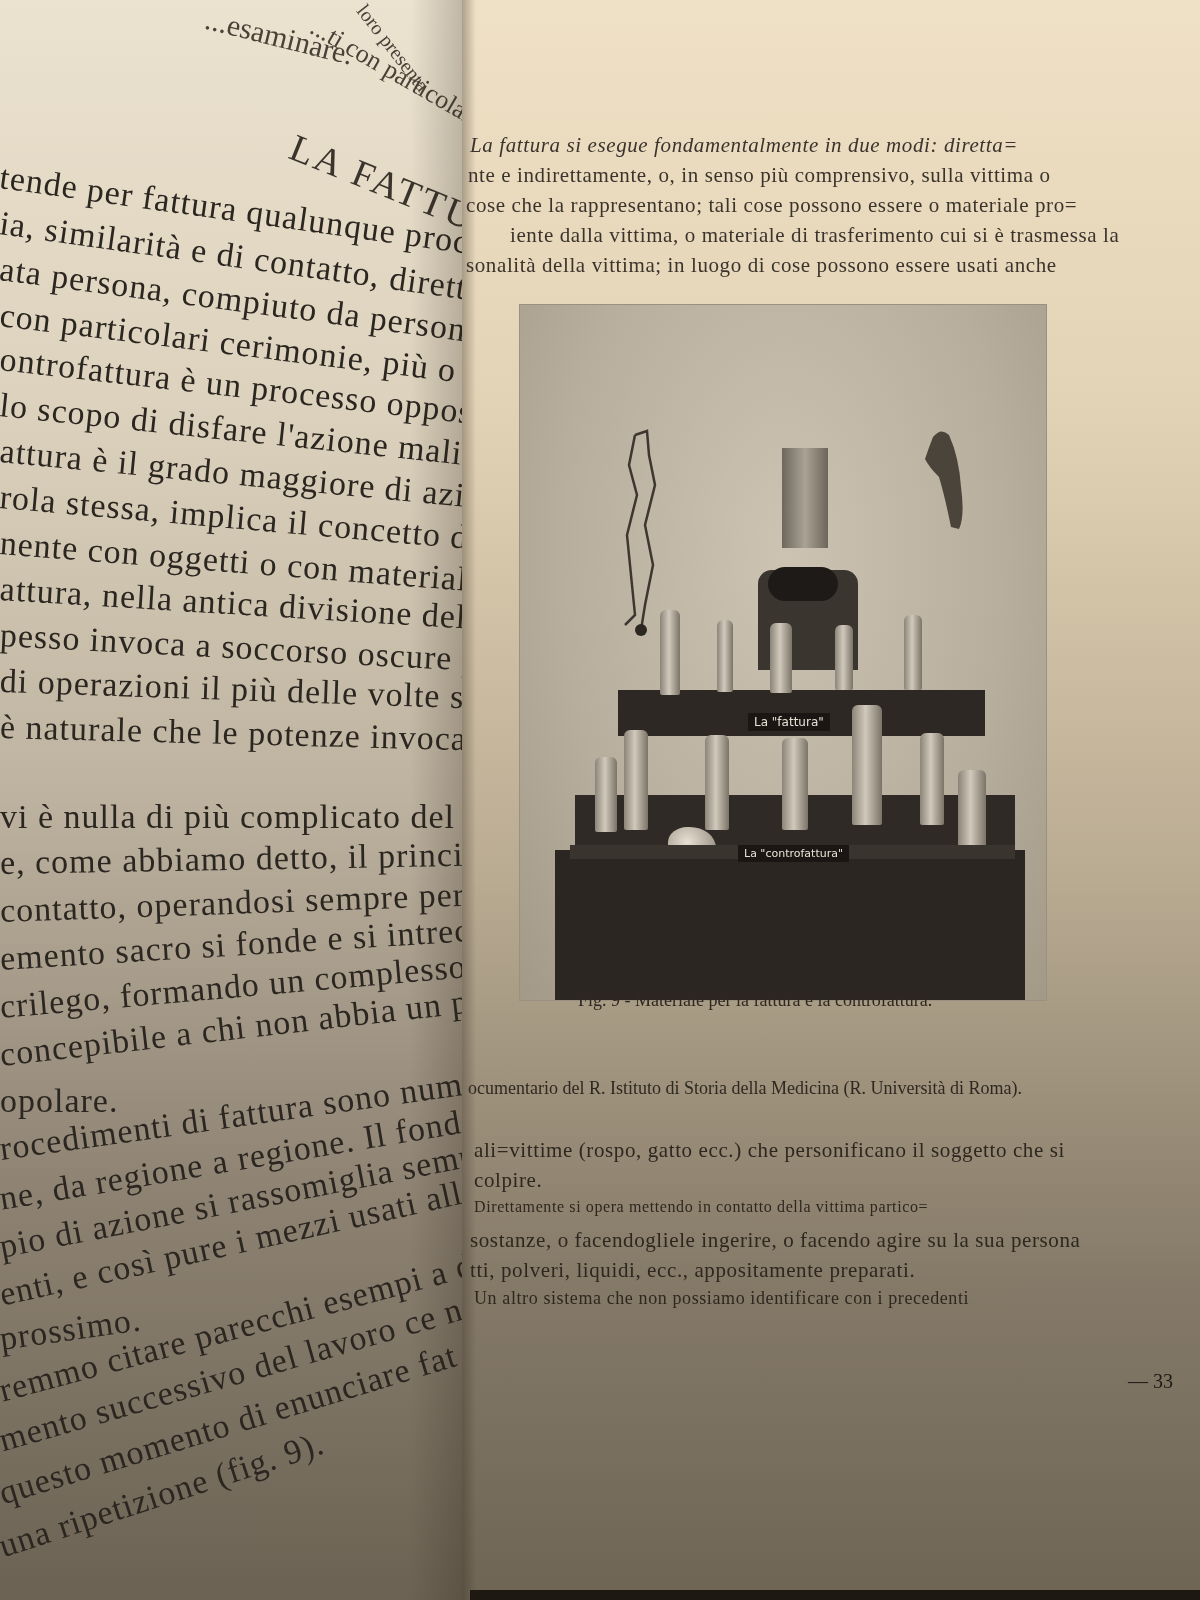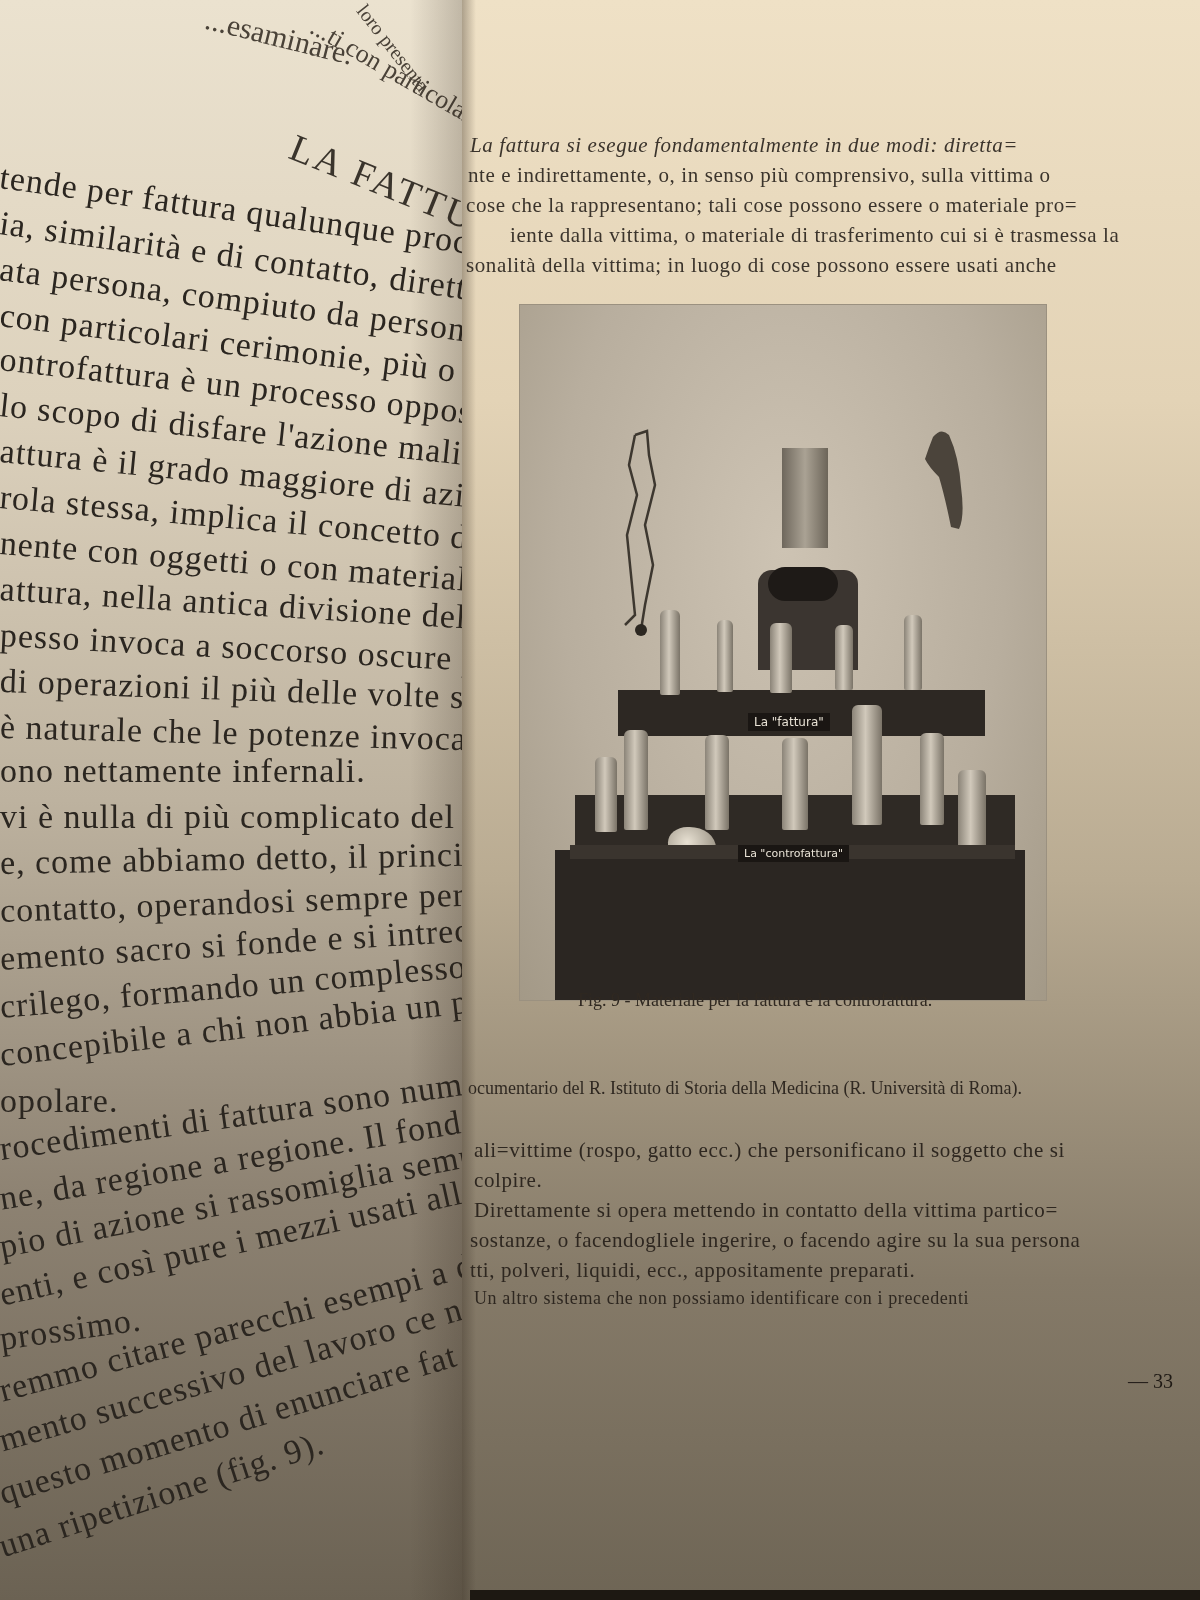--- a/index.html
+++ b/index.html
@@ -57,21 +57,20 @@
   <div class="l-line" style="top:296px;transform:rotate(7deg);"> con particolari cerimonie, più o</div>
   <div class="l-line" style="top:340px;transform:rotate(6.5deg);">ontrofattura è un processo opposto, la</div>
   <div class="l-line" style="top:386px;transform:rotate(6deg);">lo scopo di disfare l'azione maligna</div>
   <div class="l-line" style="top:432px;transform:rotate(5.5deg);">attura è il grado maggiore di azione</div>
   <div class="l-line" style="top:478px;transform:rotate(5deg);">rola stessa, implica il concetto di fare</div>
   <div class="l-line" style="top:524px;transform:rotate(4.5deg);">nente con oggetti o con materiale</div>
   <div class="l-line" style="top:570px;transform:rotate(3.5deg);">attura, nella antica divisione della</div>
   <div class="l-line" style="top:616px;transform:rotate(3deg);">pesso invoca a soccorso oscure pote</div>
   <div class="l-line" style="top:662px;transform:rotate(2deg);"> di operazioni il più delle volte sacri</div>
   <div class="l-line" style="top:708px;transform:rotate(1.5deg);">è naturale che le potenze invocate so</div>
-  <div class="l-line" style="top:752px;">ono nettamente infernali.</div>
   <div class="l-line" style="top:798px;"> vi è nulla di più complicato del</div>
   <div class="l-line" style="top:844px;transform:rotate(-1deg);">e, come abbiamo detto, il principio</div>
   <div class="l-line" style="top:892px;transform:rotate(-2deg);"> contatto, operandosi sempre per</div>
   <div class="l-line" style="top:940px;transform:rotate(-3.5deg);">emento sacro si fonde e si intreccia</div>
   <div class="l-line" style="top:988px;transform:rotate(-5deg);">crilego, formando un complesso</div>
   <div class="l-line" style="top:1036px;transform:rotate(-6.5deg);">concepibile a chi non abbia un po</div>
   <div class="l-line" style="top:1082px;">opolare.</div>
   <div class="l-line" style="top:1130px;transform:rotate(-8deg);">rocedimenti di fattura sono nume</div>
   <div class="l-line" style="top:1180px;transform:rotate(-9.5deg);">ne, da regione a regione. Il fondame</div>
   <div class="l-line" style="top:1228px;transform:rotate(-11deg);">pio di azione si rassomiglia sempre</div>
@@ -129,20 +128,20 @@
   <div class="label-box" style="left:228px;top:408px;">La "fattura"</div>
   <div class="label-box" style="left:218px;top:540px;font-size:11px;">La "controfattura"</div>
 </div>
 
 <div class="caption" style="left:578px;top:990px;font-size:18px;">Fig. 9 - Materiale per la fattura e la controfattura.</div>
 <div class="caption" style="left:468px;top:1066px;font-size:18px;margin-top:12px;">ocumentario del R. Istituto di Storia della Medicina (R. Università di Roma).</div>
 
 <div>
   <div class="r-line" style="top:1138px;left:474px;font-size:21px;">ali=vittime (rospo, gatto ecc.) che personificano il soggetto che si</div>
   <div class="r-line" style="top:1168px;left:474px;font-size:21px;text-align:center;"> colpire.</div>
-  <div class="r-line" style="top:1198px;left:474px;font-size:21px;">Direttamente si opera mettendo in contatto della vittima partico=</div>
+  <div class="r-line" style="top:1198px;left:474px;font-size:16px;">Direttamente si opera mettendo in contatto della vittima partico=</div>
   <div class="r-line" style="top:1228px;left:470px;font-size:21px;">sostanze, o facendogliele ingerire, o facendo agire su la sua persona</div>
   <div class="r-line" style="top:1258px;left:470px;font-size:21px;">tti, polveri, liquidi, ecc., appositamente preparati.</div>
   <div class="r-line" style="top:1288px;left:474px;font-size:18px;">Un altro sistema che non possiamo identificare con i precedenti</div>
 </div>
 
 <div class="page-num">— 33</div>
 <div class="bottom-dark"></div>
 
 </body></html>

